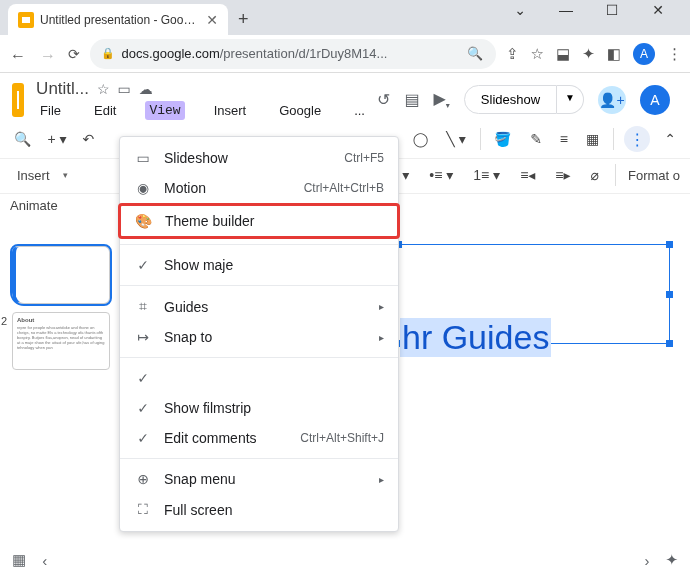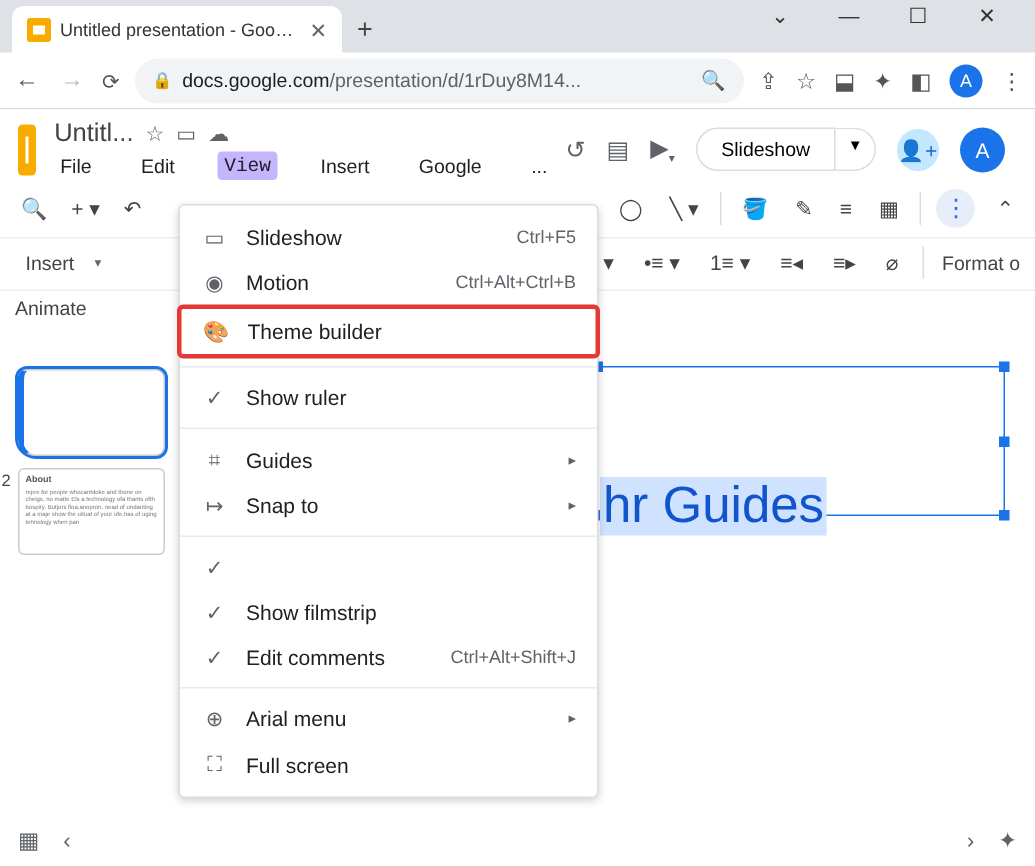--- a/index.html
+++ b/index.html
@@ -209,21 +209,21 @@
   </div>
   <div class="highlight-border">
     <div class="menu-item">
       <span class="mi-icon">🎨</span>
       <span>Theme builder</span>
     </div>
   </div>
   <div class="menu-sep"></div>
   <div class="menu-item">
     <span class="mi-icon">✓</span>
-    <span>Show ruler</span>
+    <span>Show maje</span>
   </div>
   <div class="menu-sep"></div>
   <div class="menu-item">
     <span class="mi-icon">⌗</span>
     <span>Guides</span>
     <span class="mi-arrow">▸</span>
   </div>
   <div class="menu-item">
     <span class="mi-icon">↦</span>
     <span>Snap to</span>
@@ -238,21 +238,21 @@
     <span>Show filmstrip</span>
   </div>
   <div class="menu-item">
     <span class="mi-icon">✓</span>
     <span>Edit comments</span>
     <span class="mi-shortcut">Ctrl+Alt+Shift+J</span>
   </div>
   <div class="menu-sep"></div>
   <div class="menu-item">
     <span class="mi-icon">⊕</span>
-    <span>Arial menu</span>
+    <span>Snap menu</span>
     <span class="mi-arrow">▸</span>
   </div>
   <div class="menu-item">
     <span class="mi-icon">⛶</span>
     <span>Full screen</span>
   </div>
 </div>
 
 <div class="canvas-area">
   <div class="filmstrip">

